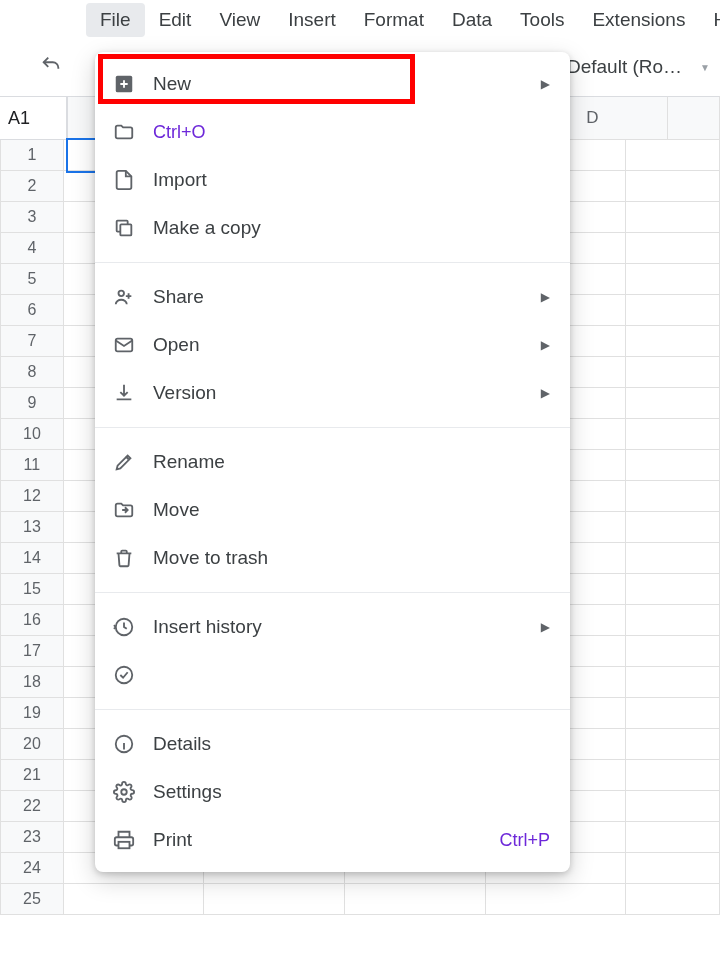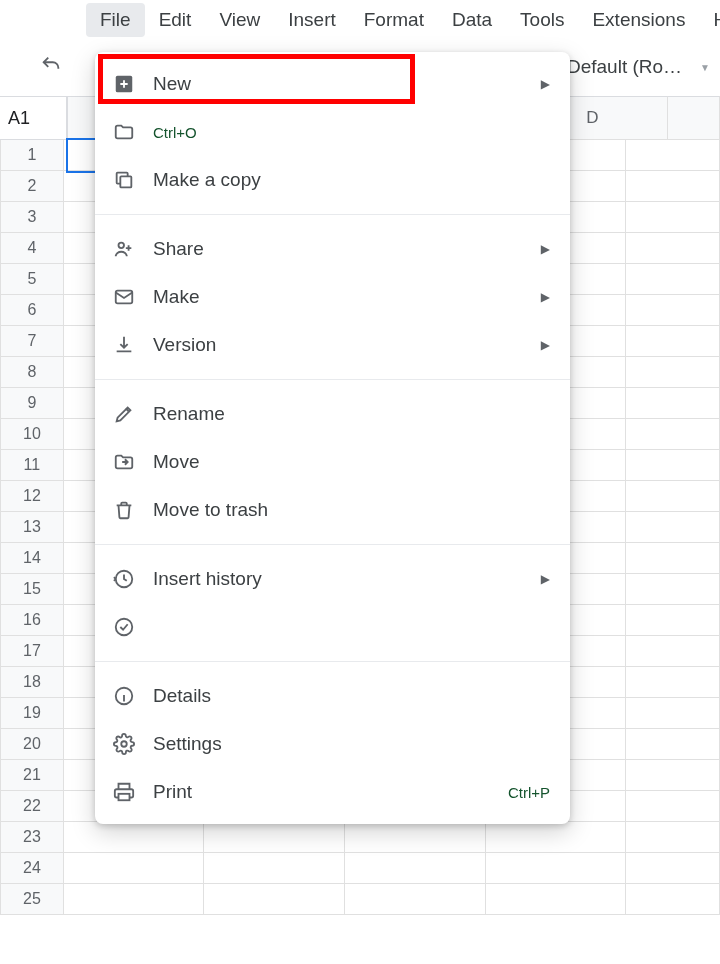--- a/index.html
+++ b/index.html
@@ -182,22 +182,22 @@
       height:22px;
       margin-right:18px;
       color:#5f6368;
       display:flex;
       align-items:center;
       justify-content:center;
       flex-shrink:0;
     }
     .dd-label{ flex:1; }
     .dd-shortcut {
-      color:#14532d;
-      font-size:15px;
+      color:#6d28d9;
+      font-size:18px;
     }
     .dd-arrow {
       color:#5f6368;
       font-size:12px;
       margin-left:12px;
     }
     .dd-sep {
       height:1px;
       background:#e8eaed;
       margin:10px 0;
@@ -477,20 +477,29 @@
       <span class="dd-icon">
         <svg viewBox="0 0 24 24" fill="none" stroke="#5f6368" stroke-width="2">
           <path d="M3 7a2 2 0 012-2h4l2 2h8a2 2 0 012 2v8a2 2 0 01-2 2H5a2 2 0 01-2-2V7z"></path>
         </svg>
       </span>
       <span class="dd-shortcut">Ctrl+O</span>
     </div>
     <div class="dd-item">
       <span class="dd-icon">
         <svg viewBox="0 0 24 24" fill="none" stroke="#5f6368" stroke-width="2">
+          <path d="M14 2H6a2 2 0 00-2 2v16a2 2 0 002 2h12a2 2 0 002-2V8z"></path>
+          <path d="M14 2v6h6"></path>
+        </svg>
+      </span>
+      <span class="dd-label">Import</span>
+    </div>
+    <div class="dd-item">
+      <span class="dd-icon">
+        <svg viewBox="0 0 24 24" fill="none" stroke="#5f6368" stroke-width="2">
           <rect x="8" y="8" width="12" height="12" rx="1"></rect>
           <path d="M16 8V5a1 1 0 00-1-1H5a1 1 0 00-1 1v10a1 1 0 001 1h3"></path>
         </svg>
       </span>
       <span class="dd-label">Make a copy</span>
     </div>
     <div class="dd-sep"></div>
     <div class="dd-item">
       <span class="dd-icon">
         <svg viewBox="0 0 24 24" fill="none" stroke="#5f6368" stroke-width="2">
@@ -502,21 +511,21 @@
       <span class="dd-label">Share</span>
       <span class="dd-arrow">▶</span>
     </div>
     <div class="dd-item">
       <span class="dd-icon">
         <svg viewBox="0 0 24 24" fill="none" stroke="#5f6368" stroke-width="2">
           <rect x="3" y="5" width="18" height="14" rx="2"></rect>
           <path d="M3 7l9 6 9-6"></path>
         </svg>
       </span>
-      <span class="dd-label">Make</span>
+      <span class="dd-label">Open</span>
       <span class="dd-arrow">▶</span>
     </div>
     <div class="dd-item">
       <span class="dd-icon">
         <svg viewBox="0 0 24 24" fill="none" stroke="#5f6368" stroke-width="2">
           <path d="M12 3v12M8 11l4 4 4-4M4 19h16"></path>
         </svg>
       </span>
       <span class="dd-label">Version</span>
       <span class="dd-arrow">▶</span>

